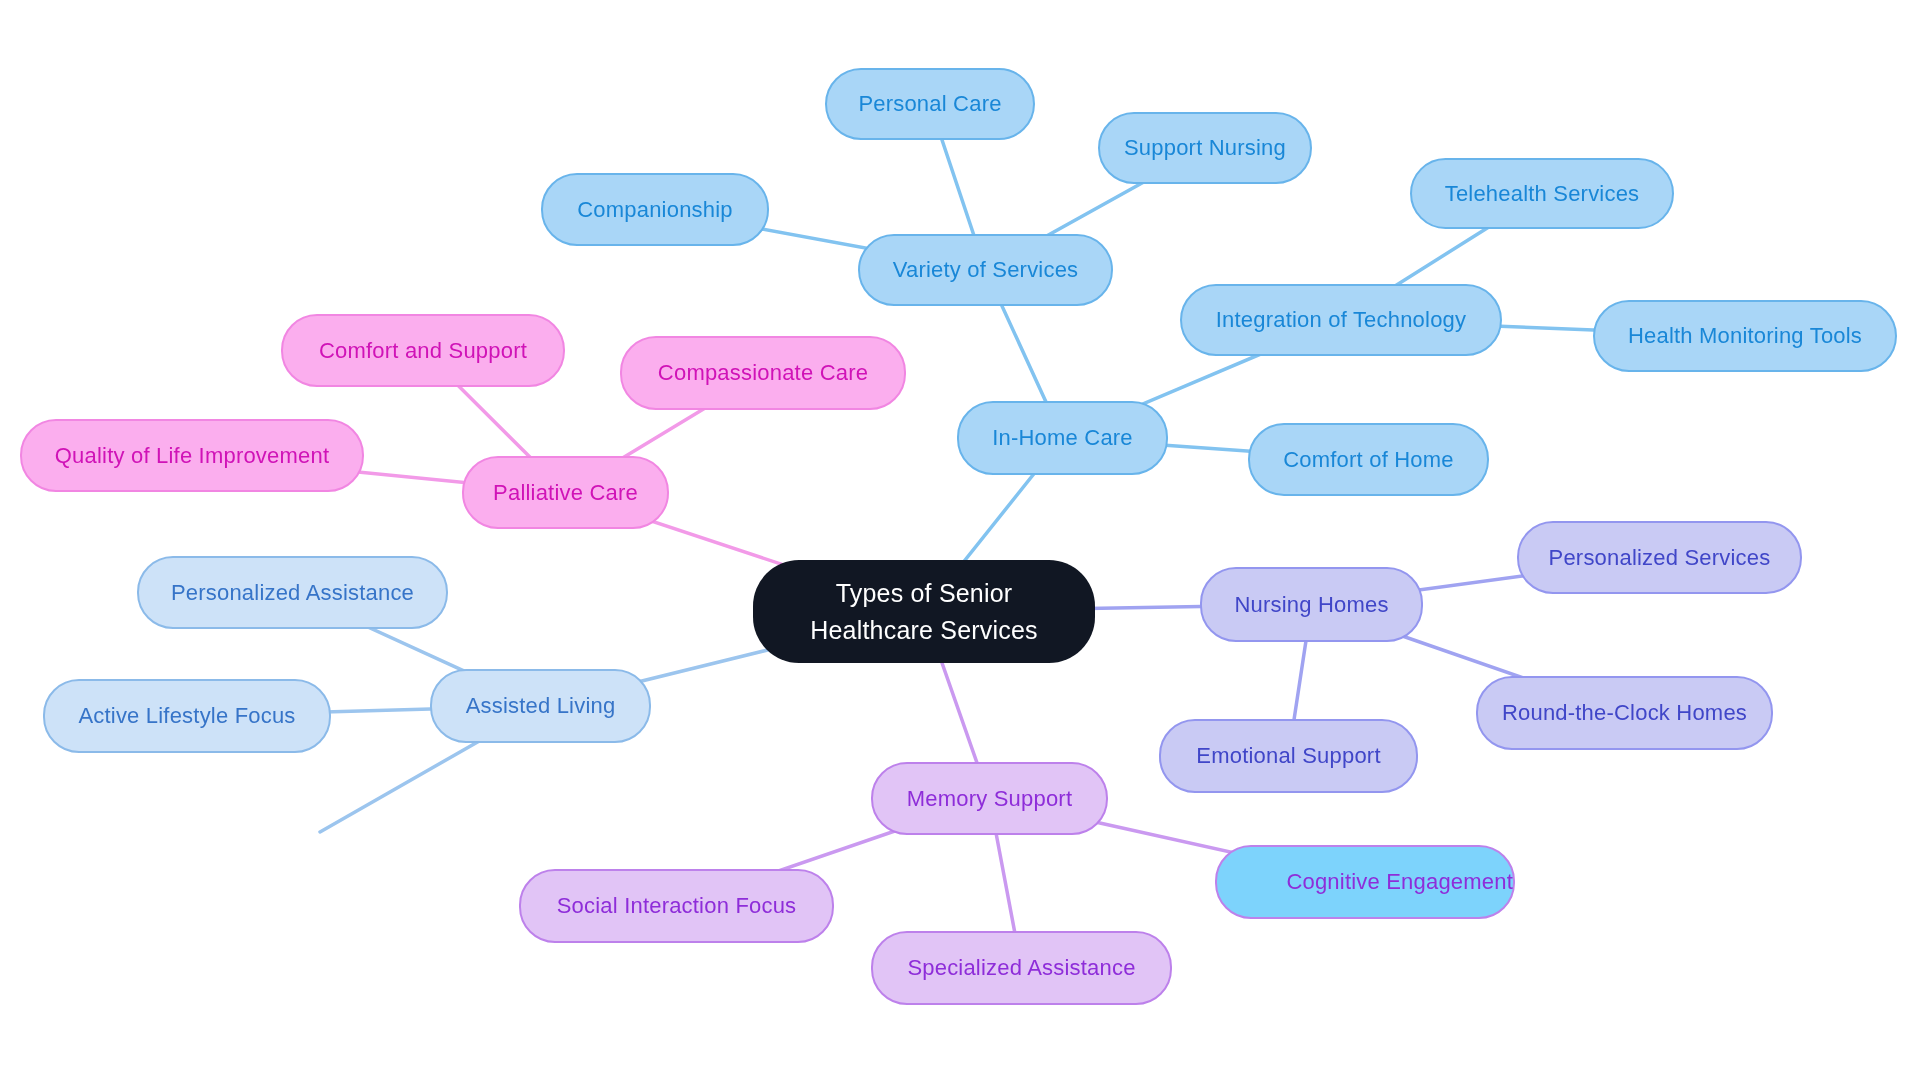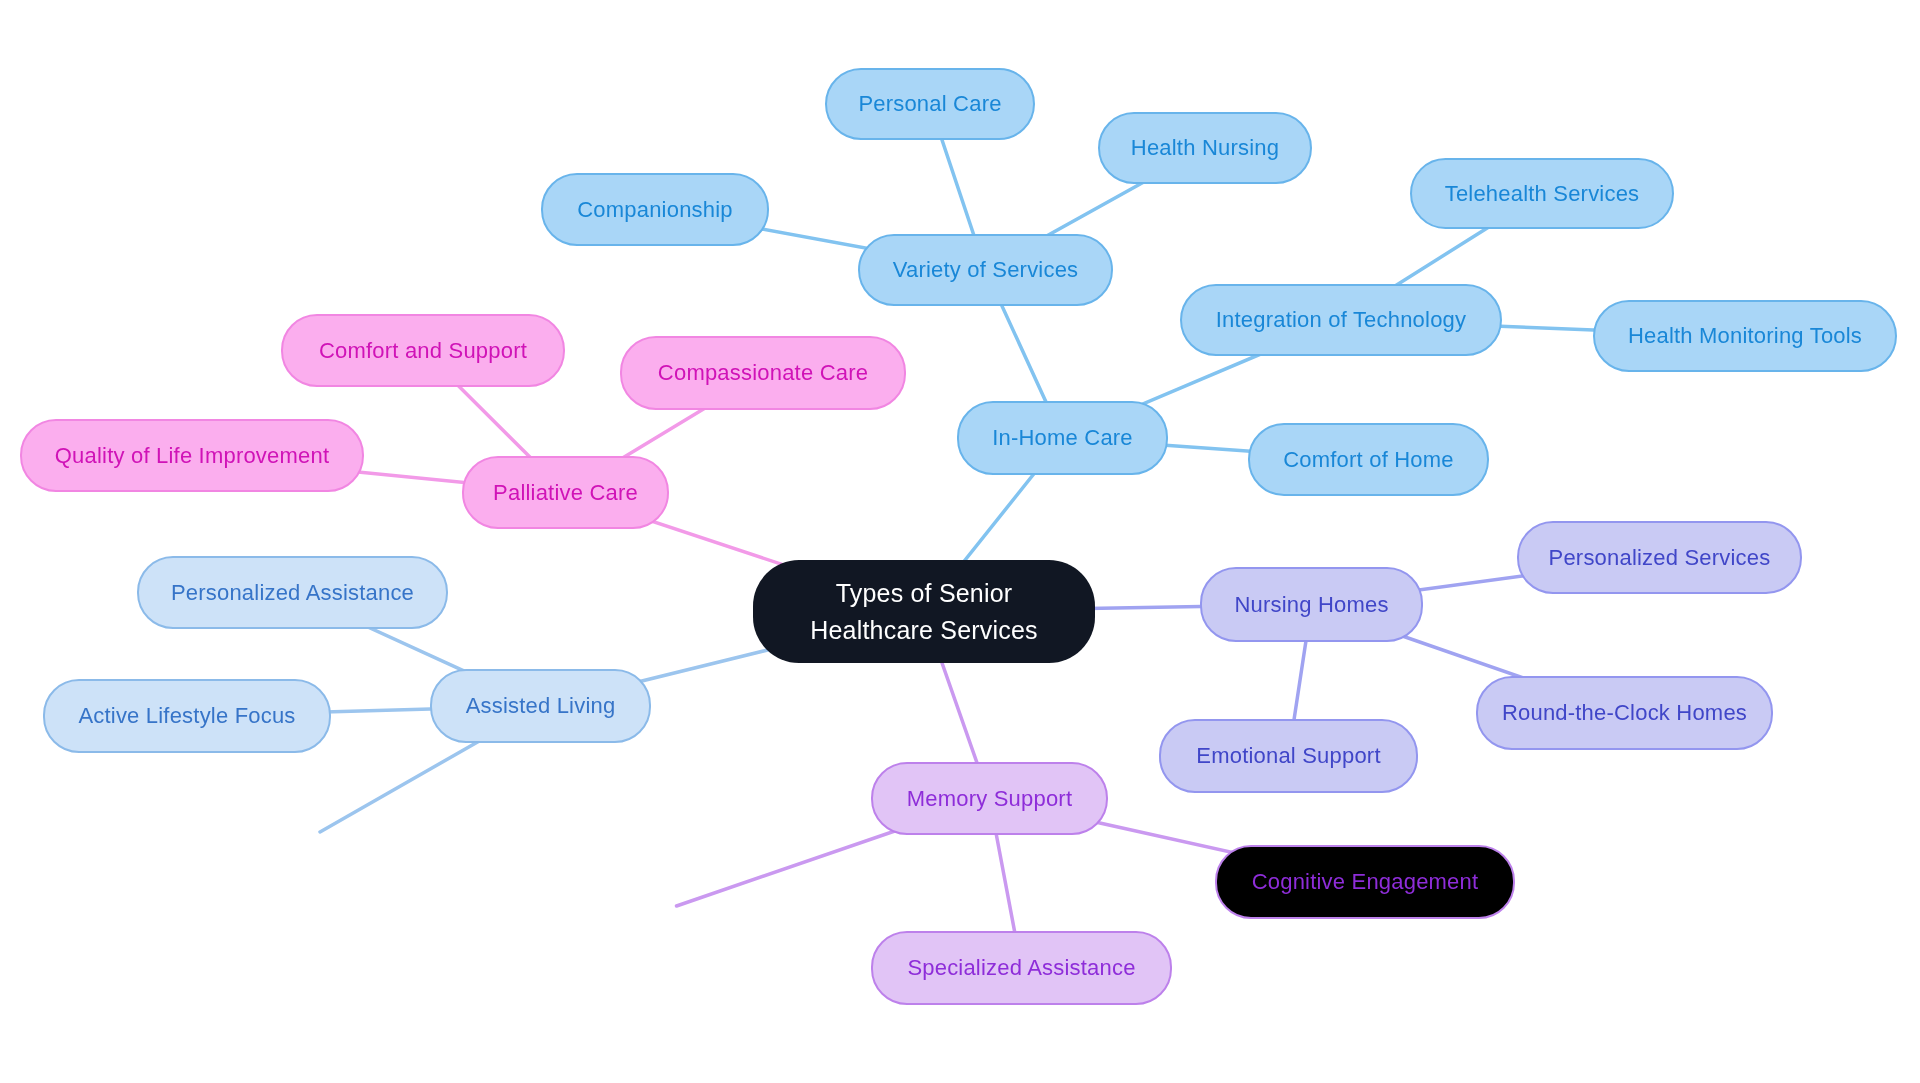--- a/index.html
+++ b/index.html
@@ -87,21 +87,21 @@
 
   <div class="node" style="left: 858px; top: 234px; width: 255px; height: 72px; background: rgb(169, 214, 247); border-color: rgb(104, 180, 235); color: rgb(25, 135, 215);">
     <span class="node-label">Variety of Services</span>
   </div>
 
   <div class="node" style="left: 825px; top: 68px; width: 210px; height: 72px; background: rgb(169, 214, 247); border-color: rgb(104, 180, 235); color: rgb(25, 135, 215);">
     <span class="node-label">Personal Care</span>
   </div>
 
   <div class="node" style="left: 1098px; top: 112px; width: 214px; height: 72px; background: rgb(169, 214, 247); border-color: rgb(104, 180, 235); color: rgb(25, 135, 215);">
-    <span class="node-label">Health Nursing</span>
+    <span class="node-label">Support Nursing</span>
   </div>
 
   <div class="node" style="left: 541px; top: 173px; width: 228px; height: 73px; background: rgb(169, 214, 247); border-color: rgb(104, 180, 235); color: rgb(25, 135, 215);">
     <span class="node-label">Companionship</span>
   </div>
 
   <div class="node" style="left: 1180px; top: 284px; width: 322px; height: 72px; background: rgb(169, 214, 247); border-color: rgb(104, 180, 235); color: rgb(25, 135, 215);">
     <span class="node-label">Integration of Technology</span>
   </div>
 
@@ -159,22 +159,25 @@
 
   <div class="node" style="left: 43px; top: 679px; width: 288px; height: 74px; background: rgb(205, 226, 248); border-color: rgb(139, 186, 233); color: rgb(54, 116, 200);">
     <span class="node-label">Active Lifestyle Focus</span>
   </div>
 
 
   <div class="node" style="left: 871px; top: 762px; width: 237px; height: 73px; background: rgb(225, 196, 246); border-color: rgb(189, 129, 235); color: rgb(142, 45, 217);">
     <span class="node-label">Memory Support</span>
   </div>
 
+  <div class="node" style="left: 519px; top: 869px; width: 315px; height: 74px; background: rgb(225, 196, 246); border-color: rgb(189, 129, 235); color: rgb(142, 45, 217);">
+    <span class="node-label">Social Interaction Focus</span>
+  </div>
 
   <div class="node" style="left: 871px; top: 931px; width: 301px; height: 74px; background: rgb(225, 196, 246); border-color: rgb(189, 129, 235); color: rgb(142, 45, 217);">
     <span class="node-label">Specialized Assistance</span>
   </div>
 
-  <div class="node" style="left: 1215px; top: 845px; width: 300px; height: 74px; background: #000000; border-color: rgb(189, 129, 235); color: rgb(142, 45, 217);">
+  <div class="node" style="left: 1215px; top: 845px; width: 300px; height: 74px; background: #7dd3fc; border-color: rgb(189, 129, 235); color: rgb(142, 45, 217); justify-content: flex-end;">
     <span class="node-label">Cognitive Engagement</span>
   </div>
 
 </div>
 
 </body></html>

